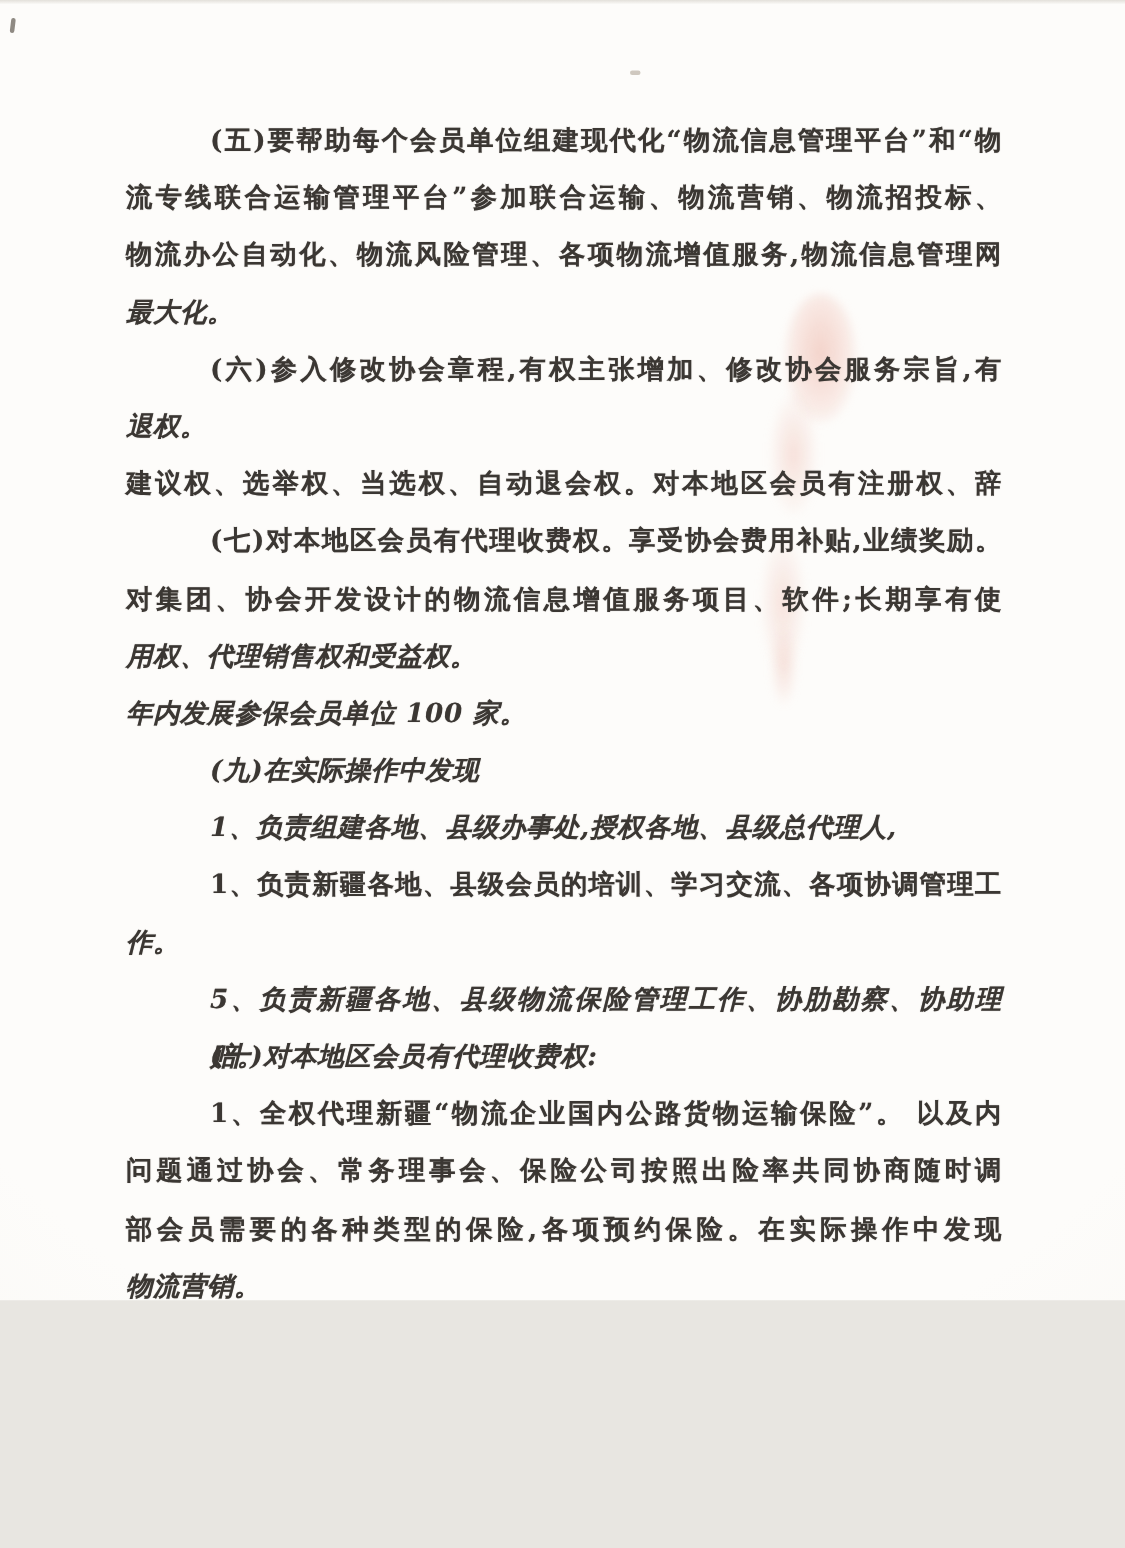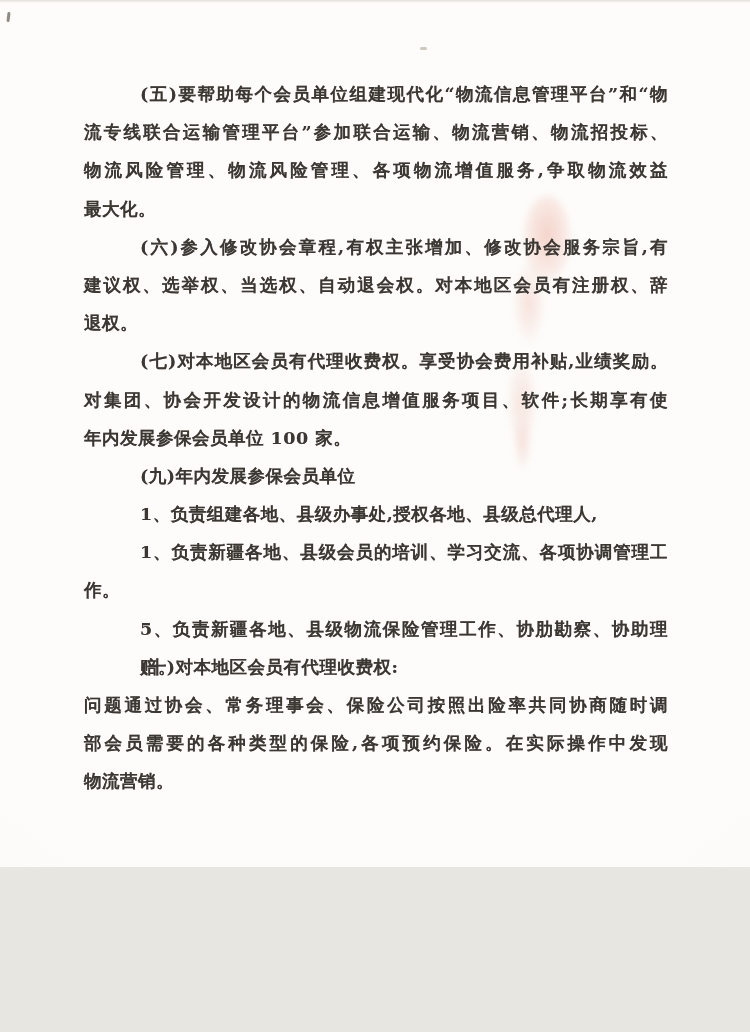--- a/index.html
+++ b/index.html
@@ -36,21 +36,21 @@
     text-shadow: 0 0 0.6px rgba(72,66,60, .55);
     letter-spacing: 0.5px;
   }
   .line {
     text-align: justify;
     text-align-last: justify;
     height: 38.2px;
     overflow: visible;
   }
   .line.first { padding-left: 56px; }
-  .line.last  { text-align-last: auto; }
+  .line.last  { text-align-last: auto; font-style: italic; }
 
   
   .page-footer {
     position: absolute;
     left: 4px; top: 947px;
     width: 100%;
     font-size: 12.5px;
     font-weight: 700;
     letter-spacing: 4px;
     color: #4c4741;
@@ -87,33 +87,35 @@
   <div class="stain stain-d"></div>
 
   <div class="speck speck-1"></div>
   <div class="speck speck-2"></div>
   <div class="speck speck-3"></div>
   <div class="speck speck-4"></div>
 
   <main class="body-text" id="paragraphs">
       <div class="line first">(五)要帮助每个会员单位组建现代化“物流信息管理平台”和“物</div>
       <div class="line">流专线联合运输管理平台”参加联合运输、物流营销、物流招投标、</div>
-      <div class="line">物流风险管理、物流风险管理、各项物流增值服务,争取物流效益</div>
+      <div class="line">物流办公自动化、物流风险管理、各项物流增值服务,物流信息管理网</div>
       <div class="line last">最大化。</div>
       <div class="line first">(六)参入修改协会章程,有权主张增加、修改协会服务宗旨,有</div>
+      <div class="line last">退权。</div>
       <div class="line">建议权、选举权、当选权、自动退会权。对本地区会员有注册权、辞</div>
-      <div class="line last">退权。</div>
       <div class="line first">(七)对本地区会员有代理收费权。享受协会费用补贴,业绩奖励。</div>
       <div class="line">对集团、协会开发设计的物流信息增值服务项目、软件;长期享有使</div>
+      <div class="line last">用权、代理销售权和受益权。</div>
       <div class="line last">年内发展参保会员单位 100 家。</div>
-      <div class="line first last">(九)年内发展参保会员单位</div>
+      <div class="line first last">(九)在实际操作中发现</div>
       <div class="line first last">1、负责组建各地、县级办事处,授权各地、县级总代理人,</div>
       <div class="line first">1、负责新疆各地、县级会员的培训、学习交流、各项协调管理工</div>
       <div class="line last">作。</div>
       <div class="line first last">5、负责新疆各地、县级物流保险管理工作、协肋勘察、协助理赔。</div>
       <div class="line first last">(十)对本地区会员有代理收费权:</div>
+      <div class="line first">1、全权代理新疆“物流企业国内公路货物运输保险”。 以及内</div>
       <div class="line">问题通过协会、常务理事会、保险公司按照出险率共同协商随时调</div>
       <div class="line">部会员需要的各种类型的保险,各项预约保险。在实际操作中发现</div>
       <div class="line last">物流营销。</div>
     </main>
 
   <footer class="page-footer">第 2 页 共 4 页</footer>
 </div>
 
 </body></html>

